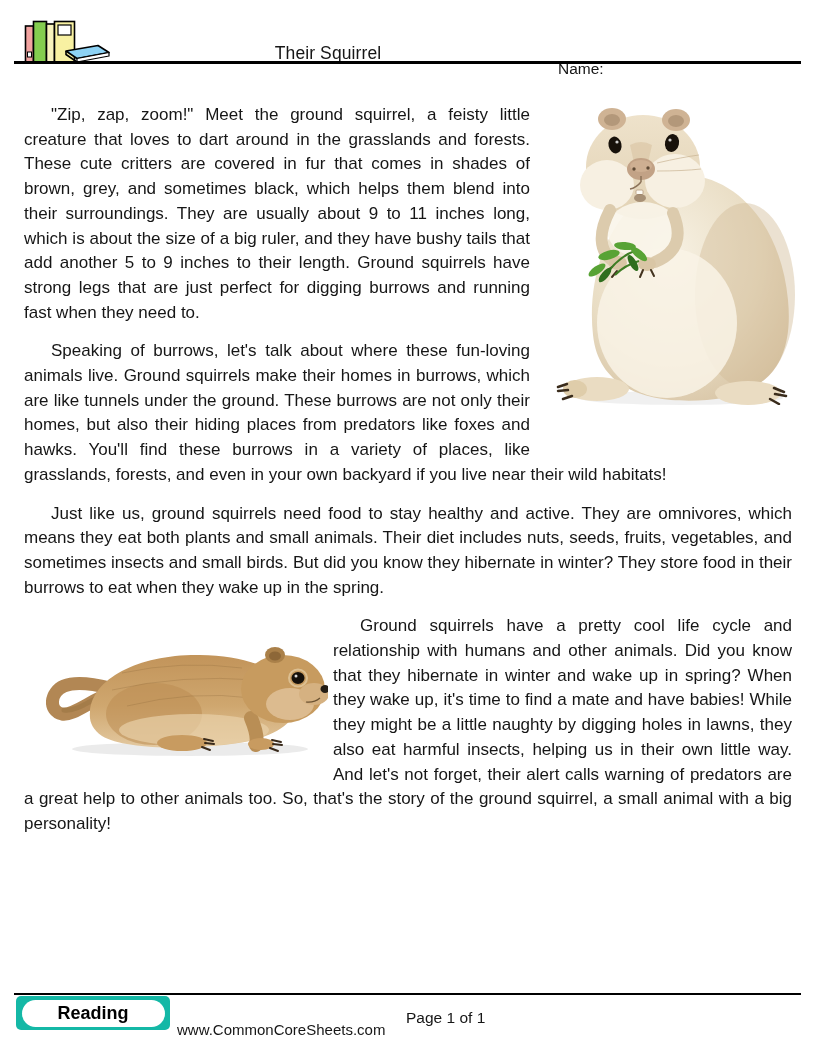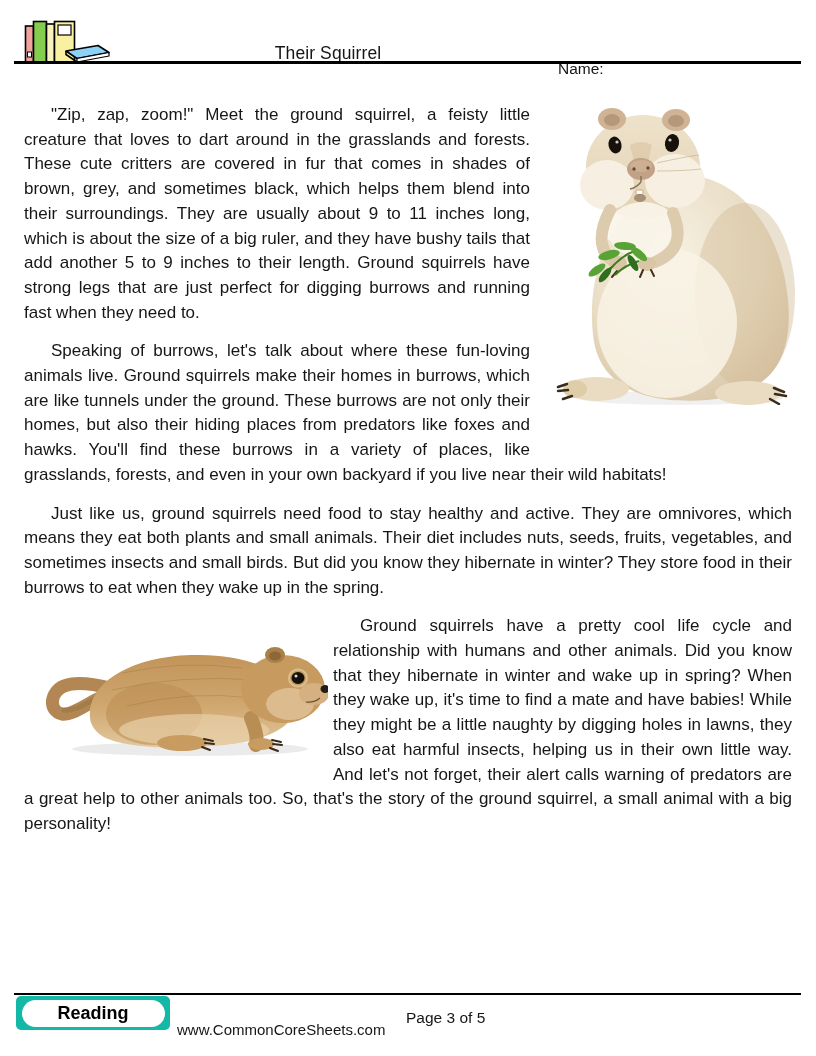--- a/index.html
+++ b/index.html
@@ -201,16 +201,16 @@
   </main>
 
   <footer>
     <div class="ftr-rule"></div>
     <div class="badge">
       <div class="badge-pill">
         <span>Reading</span>
       </div>
     </div>
     <div class="site-text">www.CommonCoreSheets.com</div>
-    <div class="page-info">Page 3 of 5</div>
+    <div class="page-info">Page 1 of 1</div>
   </footer>
 
 </div>
 
 </body></html>

